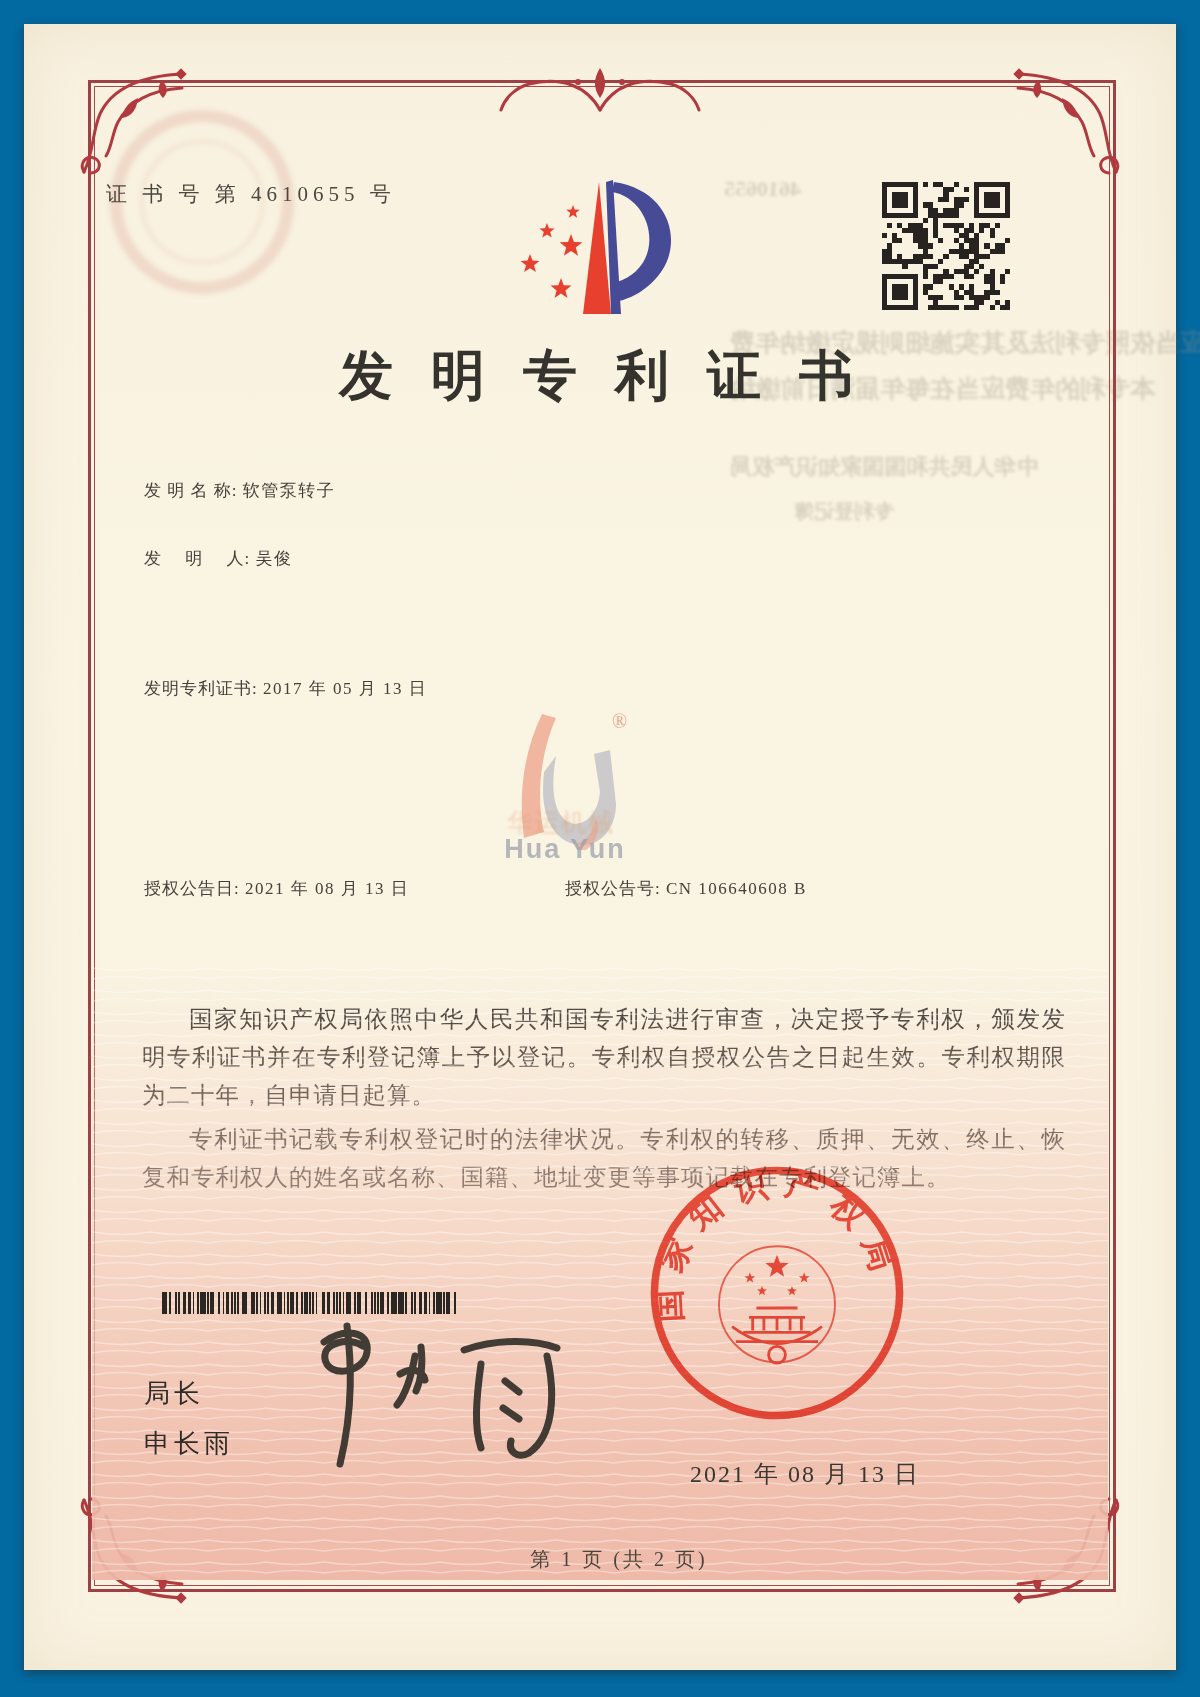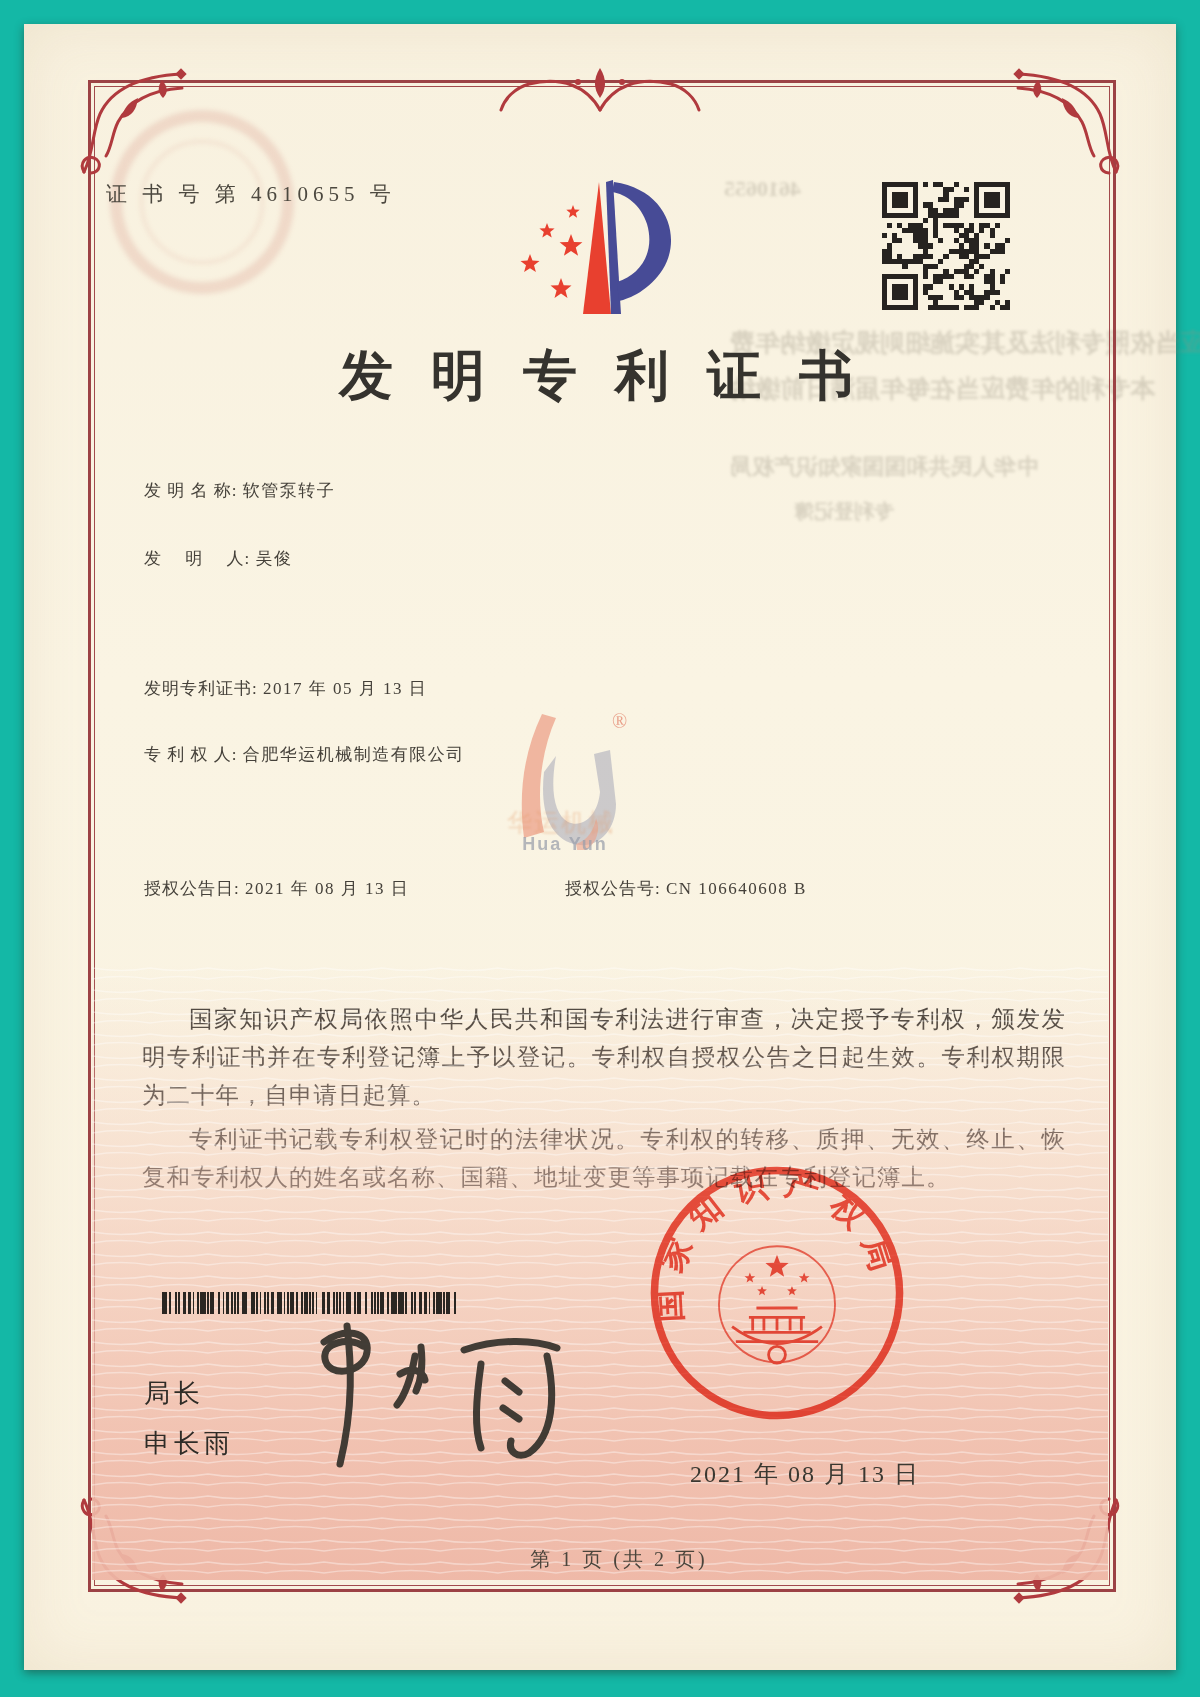--- a/index.html
+++ b/index.html
@@ -1,17 +1,17 @@
 <!DOCTYPE html>
 <html><head>
 <meta charset="utf-8">
 <style>
   html,body{margin:0;padding:0;}
   body{font-family:"Liberation Serif","DejaVu Serif",serif;}
-  .page{position:relative;width:1200px;height:1697px;background:#14b8a6;overflow:hidden;}
+  .page{position:relative;width:1200px;height:1697px;background:#0369a1;overflow:hidden;}
   .paper{position:absolute;left:24px;top:24px;width:1152px;height:1646px;
     background:linear-gradient(180deg,#f8f1df 0%,#faf4e3 40%,#f9f2e0 100%);
     box-shadow:0 3px 9px rgba(40,30,20,.45), inset 0 0 60px rgba(200,170,130,.18);}
   .frame{position:absolute;left:64px;top:56px;width:1022px;height:1506px;border:3px solid #9c4245;}
   .frame::before{content:"";position:absolute;inset:3px;border:1px solid #a24a4c;}
   .corner{position:absolute;width:112px;height:112px;}
   .corner svg, .tc svg{display:block;width:100%;height:100%;}
   .c-tl{left:52px;top:44px;}
   .c-tr{right:52px;top:44px;transform:scaleX(-1);}
   .c-bl{left:52px;bottom:66px;transform:scaleY(-1);}
@@ -43,21 +43,21 @@
   .seal{position:absolute;left:622px;top:1138px;width:262px;height:262px;opacity:.9;mix-blend-mode:multiply;}
   .sealdate{position:absolute;left:666px;top:1434px;font-size:24px;letter-spacing:2px;color:#3a3831;}
   .pagenum{position:absolute;left:64px;top:1522px;width:1022px;text-align:center;font-size:20px;
     letter-spacing:3px;color:#4b453c;margin-left:20px;}
   .footnote{position:absolute;left:0;right:0;top:1594px;text-align:center;font-size:22px;
     letter-spacing:6px;color:#49453d;}
   .wm-mono{position:absolute;left:472px;top:686px;width:130px;height:140px;opacity:.5;}
   .wm-reg{position:absolute;left:588px;top:686px;font-size:20px;color:rgba(219,90,64,.55);}
   .wm-cn{position:absolute;left:462px;top:782px;width:150px;text-align:center;font-size:25px;
     color:rgba(228,150,95,.32);filter:blur(1px);letter-spacing:2px;}
-  .wm-en{position:absolute;left:476px;top:810px;width:130px;text-align:center;font-size:18px;font-weight:bold;
+  .wm-en{position:absolute;left:476px;top:810px;width:130px;text-align:center;font-size:27px;font-weight:bold;
     color:rgba(152,158,170,.72);letter-spacing:2px;font-family:"Liberation Sans","DejaVu Sans",sans-serif;}
   .bleed{position:absolute;transform:scaleX(-1);color:#97907f;filter:blur(1.6px);opacity:.34;
     white-space:nowrap;font-weight:bold;}
   .stampbleed{position:absolute;left:86px;top:86px;width:160px;height:160px;border-radius:50%;
     border:12px solid rgba(198,95,84,.17);filter:blur(2.5px);}
   .stampbleed::before{content:"";position:absolute;inset:18px;border-radius:50%;
     border:3px solid rgba(198,95,84,.12);}
 </style>
 </head>
 <body>
@@ -353,21 +353,20 @@
         <path d="M100,108 C106,124 98,138 82,144 L80,134 C92,130 98,120 100,108 Z" fill="rgba(224,80,50,.6)"></path>
       </svg>
     </div>
     <div class="wm-reg">®</div>
     <div class="wm-cn">华运机械</div>
     <div class="wm-en">Hua Yun</div>
 
     <div class="field" style="top:455px"><span class="flabel">发 明 名 称: </span><span class="fvalue">软管泵转子</span></div>
     <div class="field" style="top:523px"><span class="flabel">发　 明　 人: </span><span class="fvalue">吴俊</span></div>
     <div class="field" style="top:653px"><span class="flabel">发明专利证书: </span><span class="fvalue">2017 年 05 月 13 日</span></div>
-    <div class="field" style="top:719px"><span class="flabel">专 利 权 人: </span><span class="fvalue">合肥华运机械制造有限公司</span></div>
     <div class="field" style="top:853px">
       <span class="flabel">授权公告日: </span><span class="fvalue">2021 年 08 月 13 日</span>
       <span class="pair2"><span class="flabel">授权公告号: </span><span class="fvalue">CN 106640608 B</span></span>
     </div>
 
     <div class="paras">
       <p>国家知识产权局依照中华人民共和国专利法进行审查，决定授予专利权，颁发发明专利证书并在专利登记簿上予以登记。专利权自授权公告之日起生效。专利权期限为二十年，自申请日起算。</p>
       <p>专利证书记载专利权登记时的法律状况。专利权的转移、质押、无效、终止、恢复和专利权人的姓名或名称、国籍、地址变更等事项记载在专利登记簿上。</p>
     </div>
 

